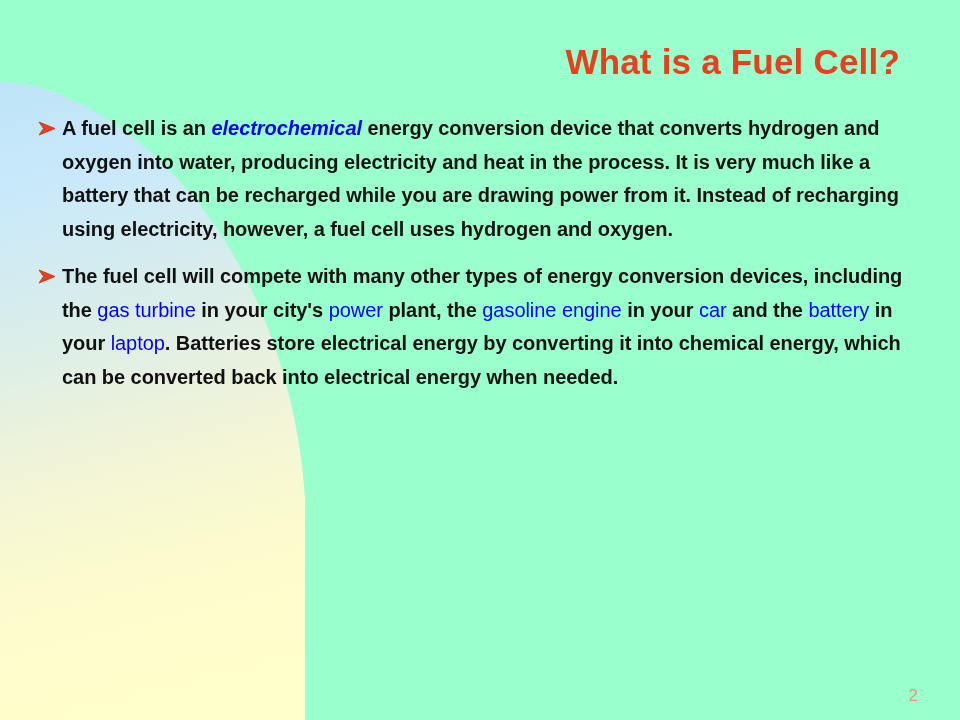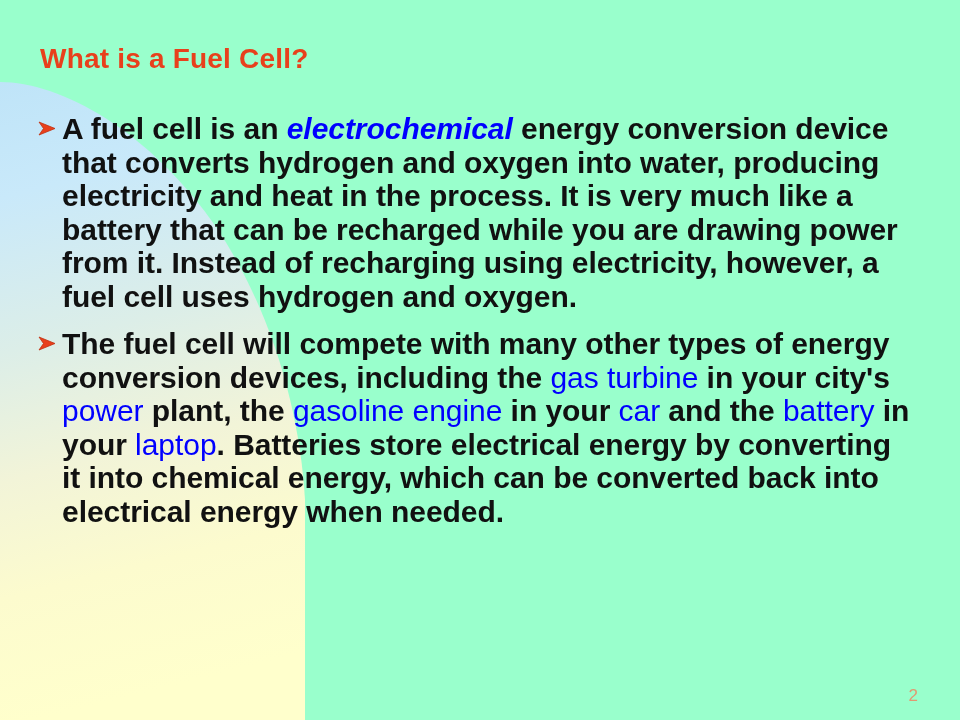--- a/index.html
+++ b/index.html
@@ -25,39 +25,40 @@
     height: 720px;
     pointer-events: none;
   }
 
   
   #title {
     position: absolute;
     left: 40px;
     top: 44px;
     width: 860px;
-    font-size: 28px;
+    font-size: 35px;
     font-weight: bold;
     color: #E8401C;
     letter-spacing: 0.2px;
     line-height: 1.05;
     z-index: 5;
+    text-align: right;
   }
 
   
   #body-text {
     position: absolute;
     left: 36px;
     top: 112px;
     width: 880px;
     z-index: 5;
   }
   .para {
     position: relative;
-    font-size: 30px;
+    font-size: 20px;
     font-weight: bold;
     color: #111111;
     line-height: 33.5px;
     letter-spacing: -0.05px;
     padding-left: 26px;
     margin: 0 0 14px 0;
     text-align: left;
   }
   .para:last-child { margin-bottom: 0; }
 

